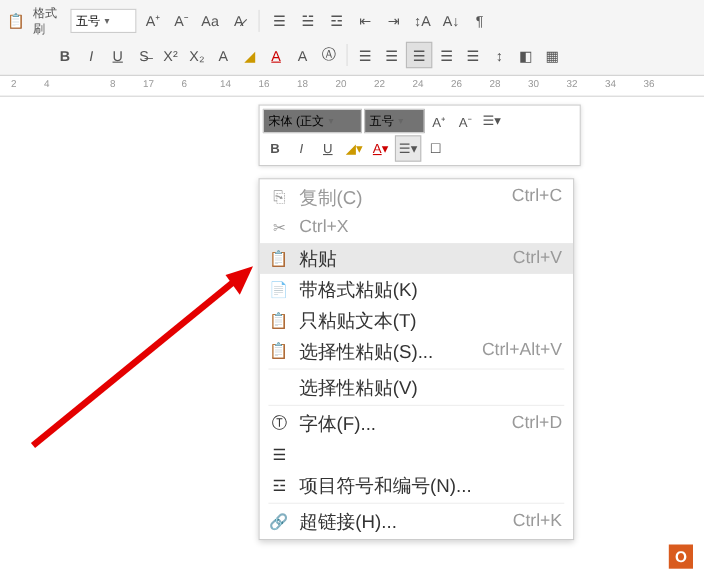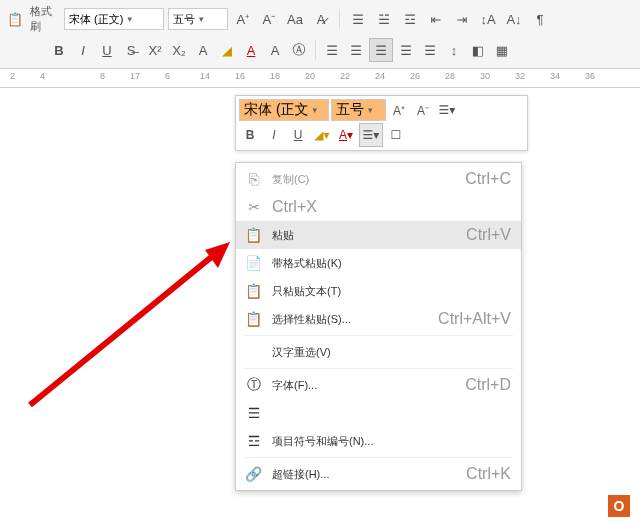--- a/index.html
+++ b/index.html
@@ -93,24 +93,24 @@
   }
   .mini-row {
     display: flex;
     align-items: center;
     gap: 2px;
   }
   .mini-drop {
     display: inline-flex;
     align-items: center;
     border: 1px solid #ccc;
-    background: #fdba74;
+    background: #737373;
     height: 20px;
     padding: 0 4px;
-    font-size: 14px;
+    font-size: 11px;
   }
   .mini-drop::after {
     content: "▾";
     font-size: 9px;
     margin-left: 4px;
     color: #666;
   }
   .mini-btn {
     display: inline-flex;
     align-items: center;
@@ -145,21 +145,21 @@
   }
   .menu-item.enabled { color: #333; }
   .menu-item.highlight { background: #e8e8e8; color: #333; }
   .menu-icon {
     width: 20px;
     display: inline-flex;
     justify-content: center;
     margin-right: 8px;
     font-size: 14px;
   }
-  .menu-label { flex: 1; font-size: 11px; }
+  .menu-label { flex: 1; font-size: 17px; }
   .menu-shortcut { font-size: 16px; color: #999; }
   .menu-sep {
     height: 1px;
     background: #eee;
     margin: 2px 8px;
   }
 
   
   .arrow {
     position: absolute;
@@ -201,23 +201,20 @@
     text-align: right;
   }
 </style>
 </head>
 <body>
 
 <div class="toolbar-area">
   <div class="toolbar-row1">
     <span class="tb-btn">📋</span>
     <span style="font-size:11px;color:#555;width:30px">格式刷</span>
-    <div class="dropdown font-name">
-        <span>宋体 (正文)</span>
-      </div>
     <div class="dropdown font-size">
         <span>五号</span>
       </div>
     <span class="tb-btn">A⁺</span>
     <span class="tb-btn">A⁻</span>
     <span class="tb-btn">Aa</span>
     <span class="tb-btn">A̷</span>
     <span class="tb-sep"></span>
     <span class="tb-btn">☰</span>
     <span class="tb-btn">☱</span>
@@ -338,21 +335,21 @@
     <span class="menu-shortcut"></span>
   </div>
   <div class="menu-item enabled">
     <span class="menu-icon">📋</span>
     <span class="menu-label">选择性粘贴(S)...</span>
     <span class="menu-shortcut">Ctrl+Alt+V</span>
   </div>
   <div class="menu-sep"></div>
   <div class="menu-item enabled">
     <span class="menu-icon"></span>
-    <span class="menu-label">汉字重选(V)</span>
+    <span class="menu-label">选择性粘贴(V)</span>
     <span class="menu-shortcut"></span>
   </div>
   <div class="menu-sep"></div>
   <div class="menu-item enabled">
     <span class="menu-icon">Ⓣ</span>
     <span class="menu-label">字体(F)...</span>
     <span class="menu-shortcut">Ctrl+D</span>
   </div>
   <div class="menu-item enabled">
     <span class="menu-icon">☰</span>

